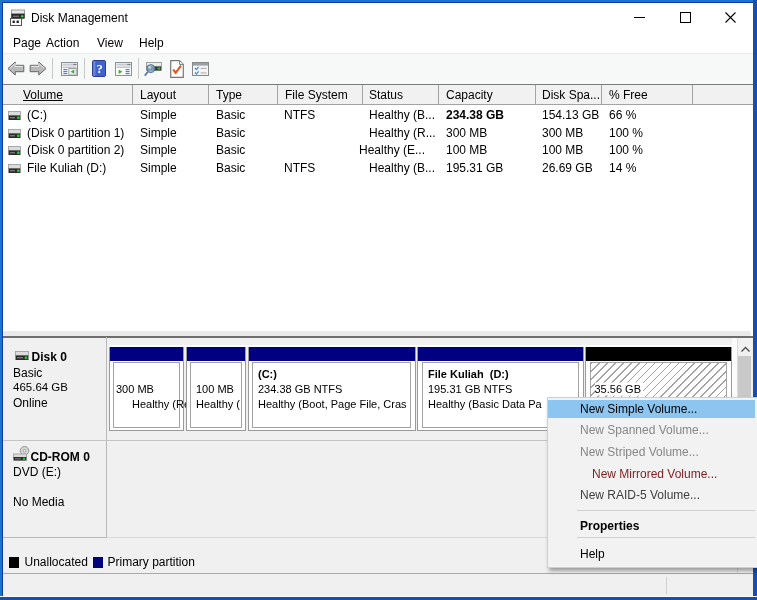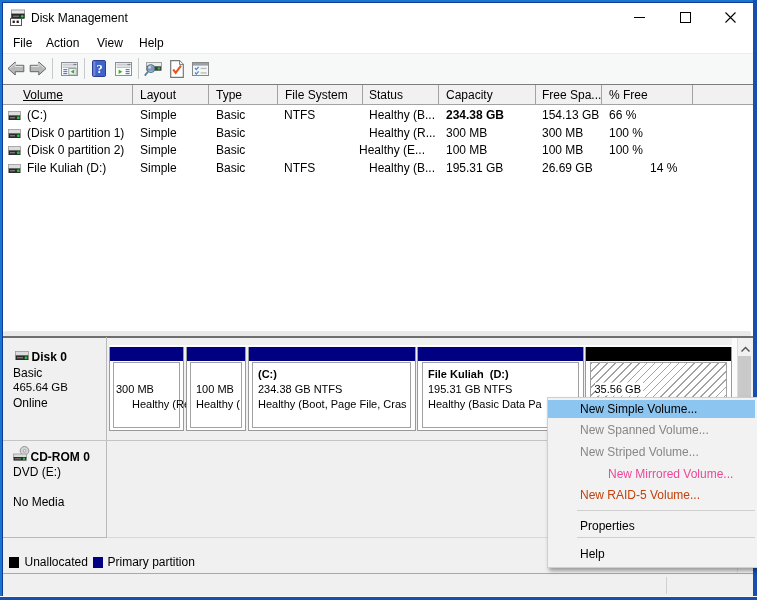--- a/index.html
+++ b/index.html
@@ -29,21 +29,21 @@
 </svg>
 <div class="txt vc" style="left:31px;top:18px;">Disk Management</div>
 
 <div class="abs" style="left:634px;top:17px;width:11px;height:1px;background:#000;"></div>
 <div class="abs" style="left:680px;top:12px;width:9px;height:9px;border:1px solid #000;"></div>
 <svg class="abs" style="left:724px;top:11px;" width="13" height="13" viewBox="0 0 13 13">
   <path d="M1.5 1.5 L11.5 11.5 M11.5 1.5 L1.5 11.5" stroke="#000" stroke-width="1.1"></path>
 </svg>
 
 <div class="abs" style="left:3px;top:32px;right:4px;height:21px;background:#fff;border-bottom:1px solid #ececec;"></div>
-<div class="txt vc" style="left:13px;top:43px;">File</div>
+<div class="txt vc" style="left:13px;top:43px;">Page</div>
 <div class="txt vc" style="left:46px;top:43px;">Action</div>
 <div class="txt vc" style="left:97px;top:43px;">View</div>
 <div class="txt vc" style="left:139px;top:43px;">Help</div>
 
 <div class="abs" style="left:3px;top:54px;right:4px;height:30px;background:#f7f8f8;"></div>
 <svg class="abs" style="left:7px;top:61px;" width="18" height="15" viewBox="0 0 18 15">
   <path d="M1 7.5 L8.2 1 L8.2 4.3 L16.8 4.3 L16.8 10.7 L8.2 10.7 L8.2 14 Z" fill="#b8b8b8" stroke="#666" stroke-width="1"></path>
   <path d="M2.5 7.5 L8.2 2.4 L8.2 5.4 L15.8 5.4" fill="none" stroke="#e8e8e8" stroke-width="1"></path>
 </svg>
 <svg class="abs" style="left:29px;top:61px;" width="18" height="15" viewBox="0 0 18 15">
@@ -111,21 +111,21 @@
 <div class="abs" style="left:438px;top:85px;width:1px;height:19px;background:#a3a3a3;"></div>
 <div class="abs" style="left:535px;top:85px;width:1px;height:19px;background:#a3a3a3;"></div>
 <div class="abs" style="left:601px;top:85px;width:1px;height:19px;background:#a3a3a3;"></div>
 <div class="abs" style="left:692px;top:85px;width:1px;height:19px;background:#a3a3a3;"></div>
 <div class="txt vc" style="left:23px;top:95px;text-decoration:underline;">Volume</div>
 <div class="txt vc" style="left:140px;top:95px;">Layout</div>
 <div class="txt vc" style="left:216px;top:95px;">Type</div>
 <div class="txt vc" style="left:285px;top:95px;">File System</div>
 <div class="txt vc" style="left:369px;top:95px;">Status</div>
 <div class="txt vc" style="left:446px;top:95px;">Capacity</div>
-<div class="txt vc" style="left:542px;top:95px;">Free Spa...</div>
+<div class="txt vc" style="left:542px;top:95px;">Disk Spa...</div>
 <div class="txt vc" style="left:609px;top:95px;">% Free</div>
 
 <svg class="abs" style="left:8px;top:111px;" width="13" height="10" viewBox="0 0 13 10">
   <rect x="0.5" y="0.5" width="12" height="4" fill="#dcdcdc" stroke="#9a9a9a" stroke-width="0.8"></rect>
   <rect x="0.5" y="4.5" width="12" height="4.5" fill="#2b2b2b"></rect>
   <rect x="2" y="6" width="5" height="1.4" fill="#777"></rect>
   <circle cx="10.3" cy="6.8" r="1.5" fill="#21c32f"></circle>
 </svg>
 <div class="txt vc" style="left:27px;top:115.2px;">(C:)</div>
 <div class="txt vc" style="left:140px;top:115.2px;">Simple</div>
@@ -170,21 +170,21 @@
   <rect x="2" y="6" width="5" height="1.4" fill="#777"></rect>
   <circle cx="10.3" cy="6.8" r="1.5" fill="#21c32f"></circle>
 </svg>
 <div class="txt vc" style="left:27px;top:167.7px;">File Kuliah (D:)</div>
 <div class="txt vc" style="left:140px;top:167.7px;">Simple</div>
 <div class="txt vc" style="left:216px;top:167.7px;">Basic</div>
 <div class="txt vc" style="left:284px;top:167.7px;">NTFS</div>
 <div class="txt vc" style="left:369px;top:167.7px;">Healthy (B...</div>
 <div class="txt vc" style="left:446px;top:167.7px;">195.31 GB</div>
 <div class="txt vc" style="left:542px;top:167.7px;">26.69 GB</div>
-<div class="txt vc" style="left:609px;top:167.7px;margin-left:41px;">14 %</div>
+<div class="txt vc" style="left:609px;top:167.7px;">14 %</div>
 
 <div class="abs" style="left:2.5px;top:330.5px;width:748px;height:5px;background:#e9e9e9;border-radius:2.5px;"></div>
 <div class="abs" style="left:3px;top:335.5px;right:4px;height:2px;background:#6e6e6e;"></div>
 
 <div class="abs" style="left:3px;top:337.5px;right:4px;bottom:4px;background:#f0f0f0;"></div>
 
 <div class="abs" style="left:106px;top:337px;width:1px;height:200px;background:#b9b9b9;"></div>
 <svg class="abs" style="left:15px;top:351px;" width="14" height="10" viewBox="0 0 14 10">
   <rect x="0.5" y="0.5" width="13" height="4" fill="#dcdcdc" stroke="#9a9a9a" stroke-width="0.8"></rect>
   <rect x="0.5" y="4.5" width="13" height="4.5" fill="#2b2b2b"></rect>
@@ -262,24 +262,24 @@
 <div class="abs" style="left:92.5px;top:557px;width:10.5px;height:10.5px;background:#000080;"></div>
 <div class="txt vc" style="left:107.5px;top:562.3px;">Primary partition</div>
 
 <div class="abs" style="left:666px;top:577px;width:1px;height:17px;background:#d0d0d0;"></div>
 
 <div class="abs" style="left:546.5px;top:396.5px;width:211px;height:171px;background:#f2f2f2;border:1px solid #cfcfcf;box-sizing:border-box;box-shadow:2px 3px 4px rgba(0,0,0,0.35);z-index:100;"></div>
 <div class="abs" style="left:548px;top:399.5px;width:207.3px;height:18px;background:#8cc5ef;z-index:101;"></div>
 <div class="txt vc" style="z-index:102;left:580px;top:408.6px;">New Simple Volume...</div>
 <div class="txt vc" style="z-index:102;left:580px;top:430px;color:#878787;">New Spanned Volume...</div>
 <div class="txt vc" style="z-index:102;left:580px;top:452px;color:#878787;">New Striped Volume...</div>
-<div class="txt vc" style="z-index:102;left:608px;top:474px;color:#ec4899;">New Mirrored Volume...</div>
-<div class="txt vc" style="z-index:102;left:580px;top:494.5px;color:#c2410c;">New RAID-5 Volume...</div>
+<div class="txt vc" style="z-index:102;left:592px;top:474px;color:#7f1d1d;">New Mirrored Volume...</div>
+<div class="txt vc" style="z-index:102;left:580px;top:494.5px;color:#404040;">New RAID-5 Volume...</div>
 <div class="abs" style="left:577px;top:510px;width:178px;height:1px;background:#d0d0d0;z-index:102;"></div>
-<div class="txt vc" style="z-index:102;left:580px;top:525.5px;">Properties</div>
+<div class="txt vc" style="z-index:102;left:580px;top:525.5px;font-weight:bold;">Properties</div>
 <div class="abs" style="left:577px;top:537px;width:178px;height:1px;background:#d0d0d0;z-index:102;"></div>
 <div class="txt vc" style="z-index:102;left:580px;top:554px;">Help</div>
 
 <div class="abs" style="left:0;top:0;width:757px;height:2px;background:#1a74d0;"></div>
 <div class="abs" style="left:0;top:2px;width:757px;height:1px;background:#0d3e97;"></div>
 <div class="abs" style="left:0;top:0;width:2px;height:600px;background:#1a74d0;"></div>
 <div class="abs" style="left:2px;top:2px;width:1px;height:597px;background:#0d3e97;"></div>
 <div class="abs" style="left:753px;top:0;width:4px;height:600px;background:#174fae;"></div>
 <div class="abs" style="left:0;top:595.5px;width:757px;height:1px;background:#fafafa;"></div>
 <div class="abs" style="left:0;top:596.5px;width:757px;height:3.5px;background:#174fae;"></div>

